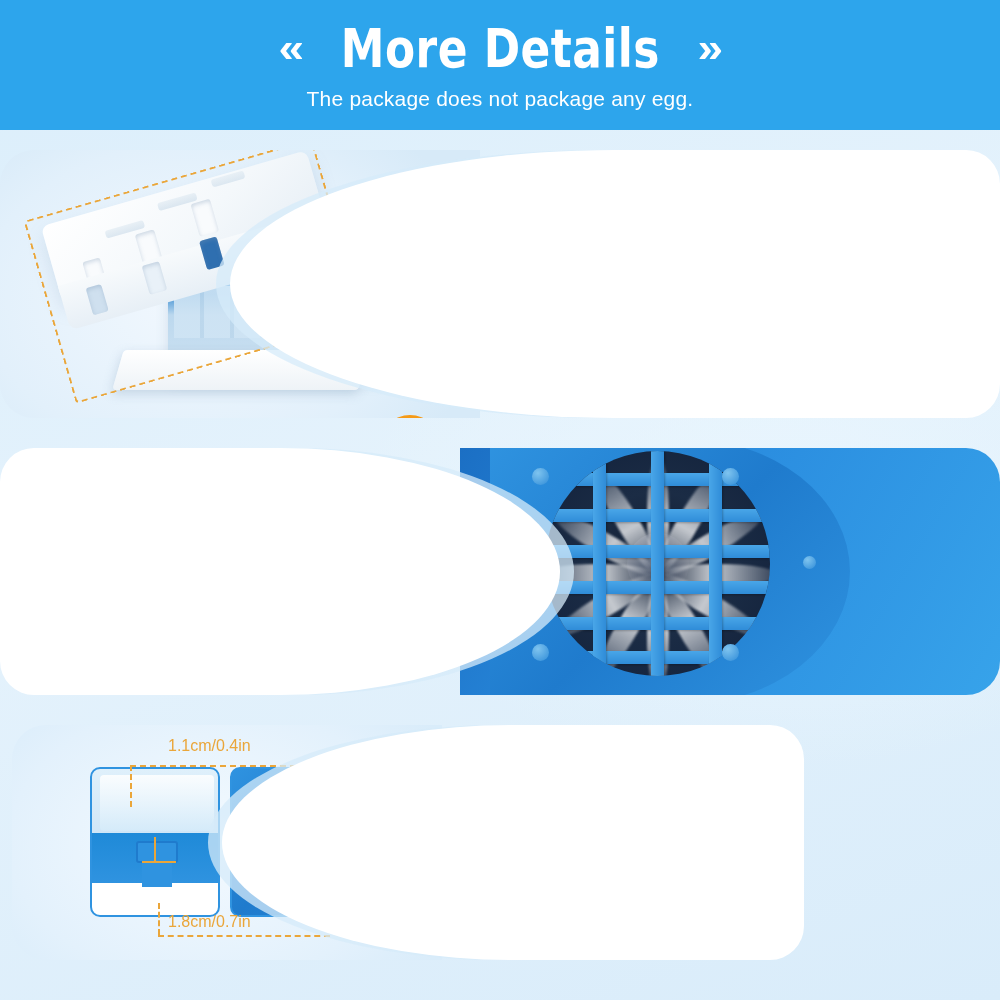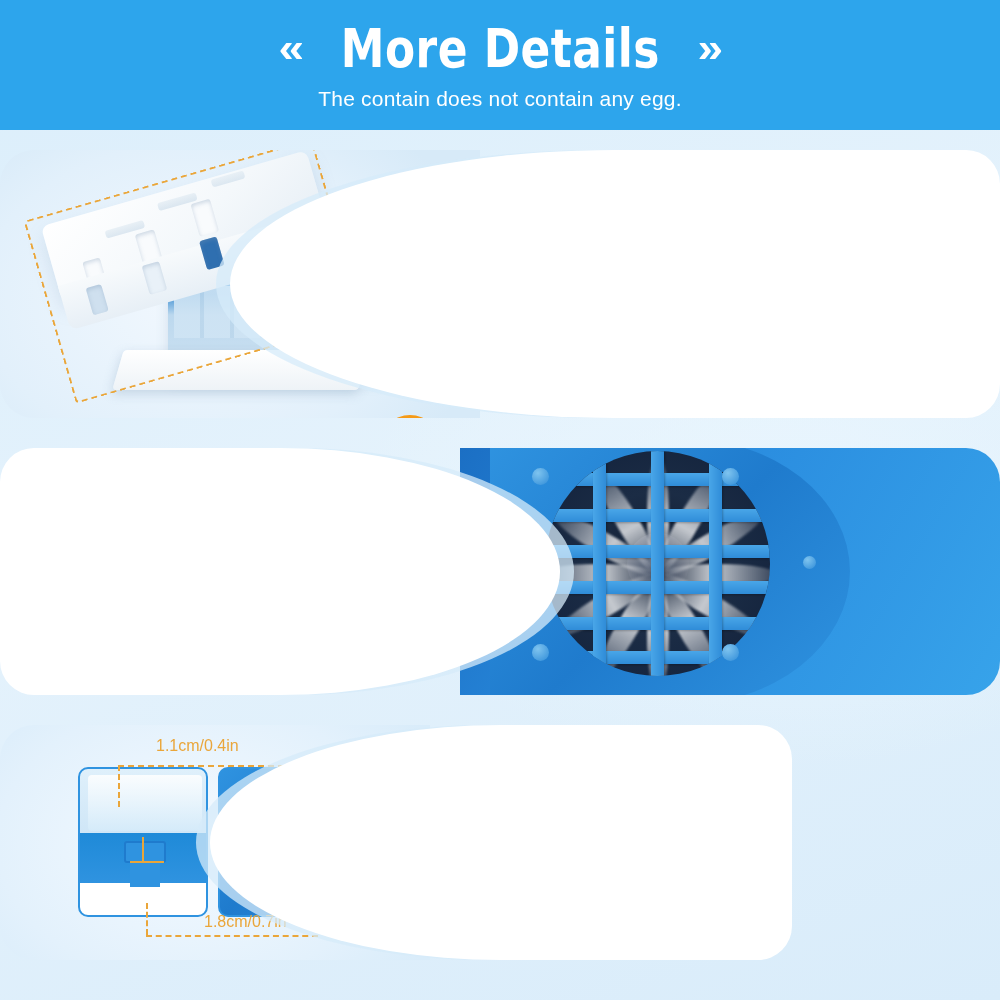--- a/index.html
+++ b/index.html
@@ -190,21 +190,21 @@
     position:absolute; top:0; height:100%; width:13px;
     background:linear-gradient(90deg,#49a6e8,#2f8cd8);
     box-shadow:1px 0 2px rgba(0,0,0,0.25);
   }
   .screw {
     position:absolute; width:17px; height:17px; border-radius:50%;
     background:radial-gradient(circle at 35% 30%, #7fc4ef, #2f8cd8);
   }
 
   
-  #card3 { left:0; top:725px; width:792px; height:235px; }
+  #card3 { left:12px; top:725px; width:792px; height:235px; }
   #card3 .card-img {
     left:0; width:430px;
     background:radial-gradient(ellipse 280px 200px at 45% 50%, #f4faff 0%, #e3f1fc 70%, #d9ecfa 100%);
     border-top-left-radius:34px; border-bottom-left-radius:34px;
   }
   #card3 .lobe { left:210px; right:0; border-top-right-radius:34px; border-bottom-right-radius:34px; }
 
   .holes-wrap { position:absolute; left:0; top:0; width:430px; height:235px; }
   .photo-a, .photo-b {
     position:absolute; top:42px; width:130px; height:150px;
@@ -260,21 +260,21 @@
 <body>
 
 <div class="page">
 
   <div class="header">
     <div class="header-title-row">
       <span class="chev">«</span>
       <span class="header-title">More Details</span>
       <span class="chev">»</span>
     </div>
-    <div class="header-sub">The contain does not contain any egg.</div>
+    <div class="header-sub">The package does not package any egg.</div>
   </div>
 
   <div class="card" id="card1">
     <div class="card-img">
       <div class="foam-wrap">
         <div class="incubator-base">
           <div class="incubator-panel">
             <div class="led">
               <span>88.8</span>
               <span>88.8</span>
@@ -368,20 +368,20 @@
           <div class="zip-tie"></div>
         </div>
 
         <div class="dim-line-h" style="left:118px; top:40px; width:186px;"></div>
         <div class="dim-line-v" style="left:118px; top:40px; height:42px;"></div>
         <div class="dim-line-v" style="left:302px; top:40px; height:14px;"></div>
         <div class="dim-label" style="left:156px; top:12px;">1.1cm/0.4in</div>
 
         <div class="dim-line-h" style="left:146px; top:210px; width:172px;"></div>
         <div class="dim-line-v" style="left:146px; top:178px; height:32px;"></div>
-        <div class="dim-label" style="left:156px; top:188px;margin-left:48px;">1.8cm/0.7in</div>
+        <div class="dim-label" style="left:156px; top:188px;">1.8cm/0.7in</div>
       </div>
     </div>
     <div class="lobe right-side"></div>
 
   </div>
 
 </div>
 
 </body></html>

